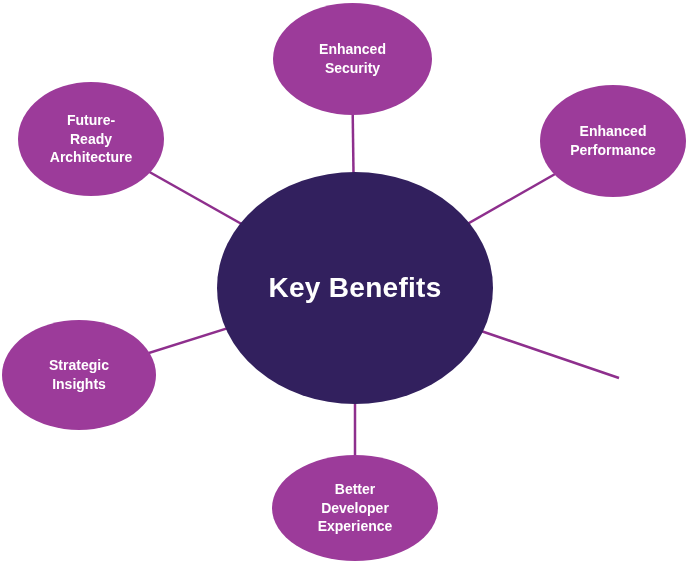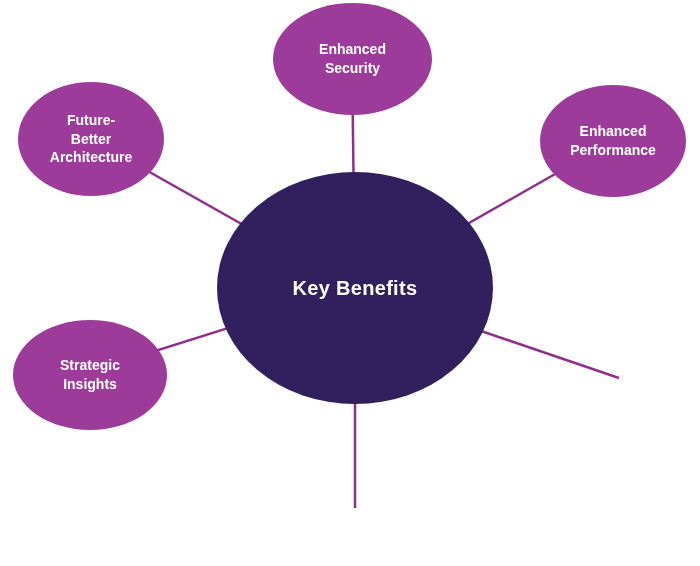--- a/index.html
+++ b/index.html
@@ -46,28 +46,28 @@
     left: 217px; top: 172px; width: 276px; height: 232px;
   }
   .node-label {
     color: var(--text);
     font-weight: bold;
     font-size: 14px;
     line-height: 1.35;
     white-space: pre-line;
   }
   .node-center .node-label {
-    font-size: 20px;
+    font-size: 28px;
     letter-spacing: 0.3px;
   }
   .node-enhanced-security   { left: 273px; top: 3px;   width: 159px; height: 112px; }
   .node-improved-performance{ left: 540px; top: 85px;  width: 146px; height: 112px; }
   .node-reduced-operational-burden { left: 540px; top: 323px; width: 158px; height: 110px; }
   .node-better-developer-experience{ left: 272px; top: 455px; width: 166px; height: 106px; }
-  .node-strategic-insights  { left: 13px;   top: 320px; width: 154px; height: 110px; }
+  .node-strategic-insights  { left: 2px;   top: 320px; width: 154px; height: 110px; }
   .node-future-ready-architecture { left: 18px; top: 82px; width: 146px; height: 114px; }
 </style>
 </head>
 <body>
 
 <div class="diagram">
 
   <svg class="connectors" viewBox="0 0 700 566" xmlns="http://www.w3.org/2000/svg">
     <line x1="355" y1="288" x2="352" y2="59"></line>
     <line x1="355" y1="288" x2="613" y2="141"></line>
@@ -85,25 +85,30 @@
     <span class="node-label">Enhanced
 Security</span>
   </div>
 
   <div class="node node-satellite node-improved-performance">
     <span class="node-label">Enhanced
 Performance</span>
   </div>
 
 
+  <div class="node node-satellite node-better-developer-experience">
+    <span class="node-label">Better
+Developer
+Experience</span>
+  </div>
 
   <div class="node node-satellite node-strategic-insights">
     <span class="node-label">Strategic
 Insights</span>
   </div>
 
   <div class="node node-satellite node-future-ready-architecture">
     <span class="node-label">Future-
-Better
+Ready
 Architecture</span>
   </div>
 
 </div>
 
 </body></html>

